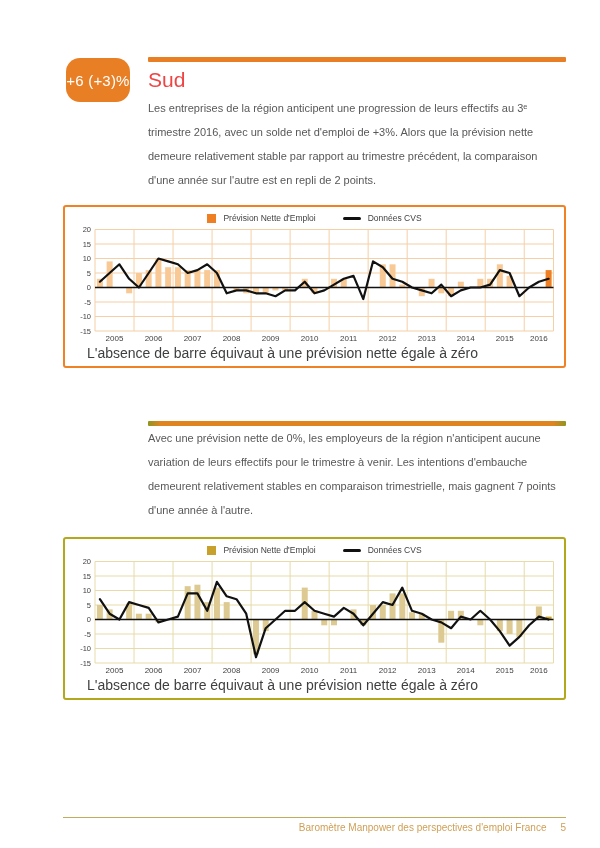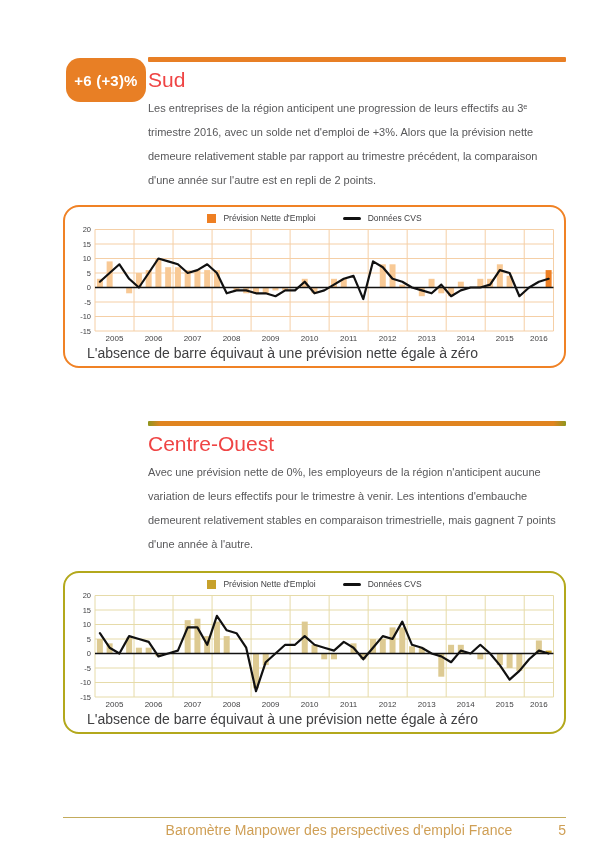--- a/index.html
+++ b/index.html
@@ -1,34 +1,34 @@
 <!DOCTYPE html>
 <html><head>
 <meta charset="utf-8">
 <style>
   html,body{margin:0;padding:0;background:#fff;}
   .page{position:relative;width:600px;height:848px;background:#ffffff;overflow:hidden;
         font-family:"Liberation Sans","DejaVu Sans",sans-serif;}
   .section{position:absolute;left:63px;width:503px;}
   .rule{margin-left:85px;height:5px;border-radius:1px;}
-  .badge{position:absolute;left:3px;top:1px;width:80px;height:44px;border-radius:14px;
+  .badge{position:absolute;left:3px;top:1px;width:64px;height:44px;border-radius:14px;
          display:flex;align-items:center;justify-content:center;
-         color:#fff;font-size:15px;font-weight:bold;letter-spacing:.2px;}
+         color:#fff;font-size:15px;font-weight:normal;letter-spacing:.2px;}
   .sec-title{margin:6px 0 4px 85px;font-size:21px;font-weight:400;color:#ef4444;}
   .sec-text{margin-left:85px;width:408px;font-size:11px;line-height:24px;color:#58585a;}
-  .chart-card{margin-top:13px;border:2px solid;border-radius:16px;padding:4px 8px 5px 8px;background:#fff;}
+  .chart-card{margin-top:13px;border:2px solid;border-radius:3px;padding:4px 8px 5px 8px;background:#fff;}
   .legend{display:flex;align-items:center;justify-content:center;gap:7px;height:14px;
           font-size:8.5px;color:#3f3f41;}
   .lg-sq{width:9px;height:9px;display:inline-block;}
   .lg-dash{width:18px;height:3px;border-radius:2px;background:#111;display:inline-block;margin-left:20px;}
   .chart-svg{display:block;}
   .chart-note{font-size:14px;color:#3f3f41;margin:1px 0 0 14px;}
   .footer{position:absolute;left:63px;top:817px;width:503px;}
   .footer-line{height:1px;}
-  .footer-row{display:flex;justify-content:flex-end;align-items:baseline;margin-top:4px;font-size:14px;gap:32px;}
+  .footer-row{display:flex;justify-content:flex-end;align-items:baseline;margin-top:4px;font-size:10px;}
   .footer-page{margin-left:14px;}
 </style>
 </head>
 <body>
 
 <div class="page">
 
   <div class="section" style="top:57px">
     <div class="rule" style="background: rgb(232, 127, 37);"></div>
     <div class="badge" style="background: rgb(232, 127, 37);">+6 (+3)%</div>
@@ -120,21 +120,20 @@
           <text x="392.70212765957444" y="116" text-anchor="middle" font-size="8" fill="#3f3f41">2014</text>
           <text x="431.72340425531917" y="116" text-anchor="middle" font-size="8" fill="#3f3f41">2015</text>
           <text x="465.8670212765957" y="116" text-anchor="middle" font-size="8" fill="#3f3f41">2016</text>
         </svg>
       <div class="chart-note">L'absence de barre équivaut à une prévision nette égale à zéro</div>
     </div>
   </div>
 
   <div class="section" style="top:421px">
     <div class="rule" style="background: linear-gradient(90deg, rgb(143, 150, 31) 0%, rgb(224, 132, 32) 3%, rgb(224, 132, 32) 97%, rgb(143, 150, 31) 100%);"></div>
-    <div class="sec-title">Centre-Ouest</div>
     <div class="sec-text">Avec une prévision nette de 0%, les employeurs de la région n'anticipent aucune variation de leurs effectifs pour le trimestre à venir. Les intentions d'embauche demeurent relativement stables en comparaison trimestrielle, mais gagnent 7 points d'une année à l'autre.</div>
     <div class="chart-card" style="margin-top: 15px; border-color: rgb(179, 168, 28);">
       <div class="legend">
         <span class="lg-sq" style="background: rgb(199, 161, 43);"></span>
         <span>Prévision Nette d'Emploi</span>
         <span class="lg-dash"></span>
         <span>Données CVS</span>
       </div>
       <svg class="chart-svg" width="483" height="119">
           <line x1="22" y1="4.5" x2="480.5" y2="4.5" stroke="#e6dba9" stroke-width="1"></line>

